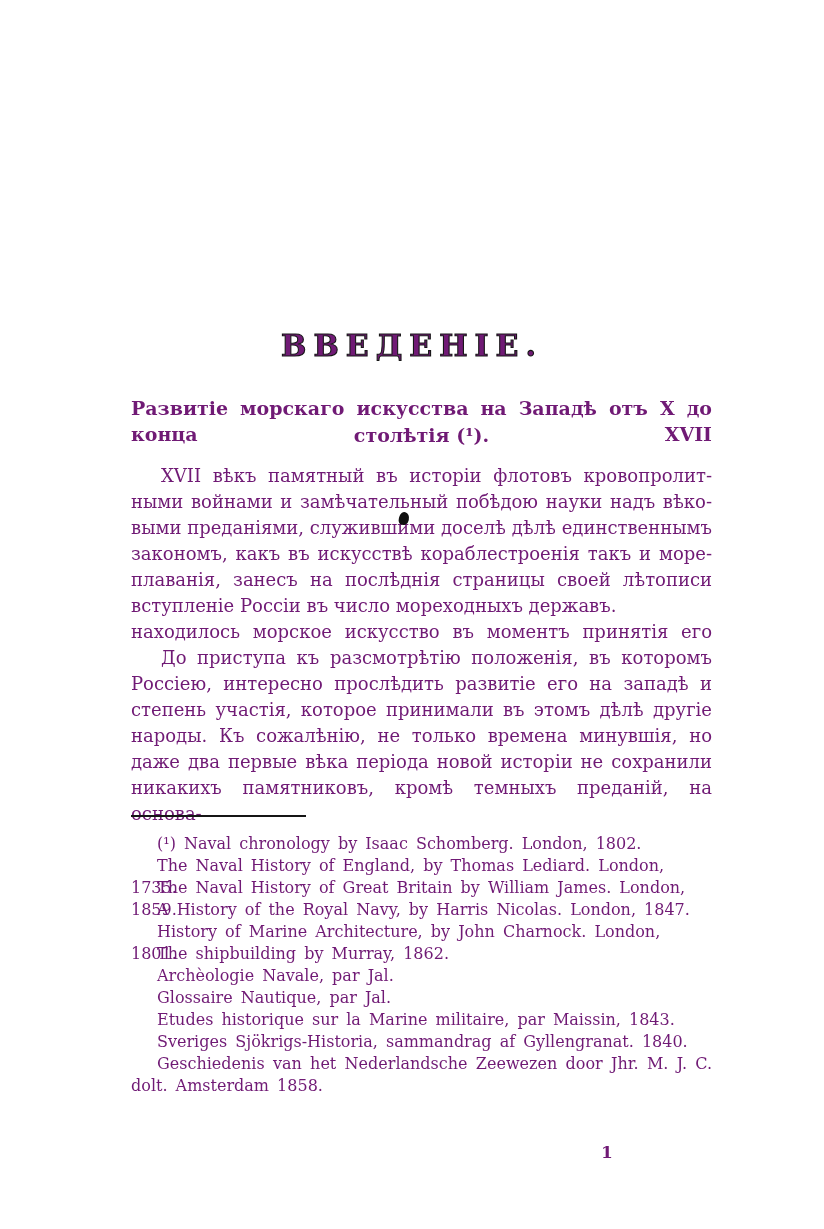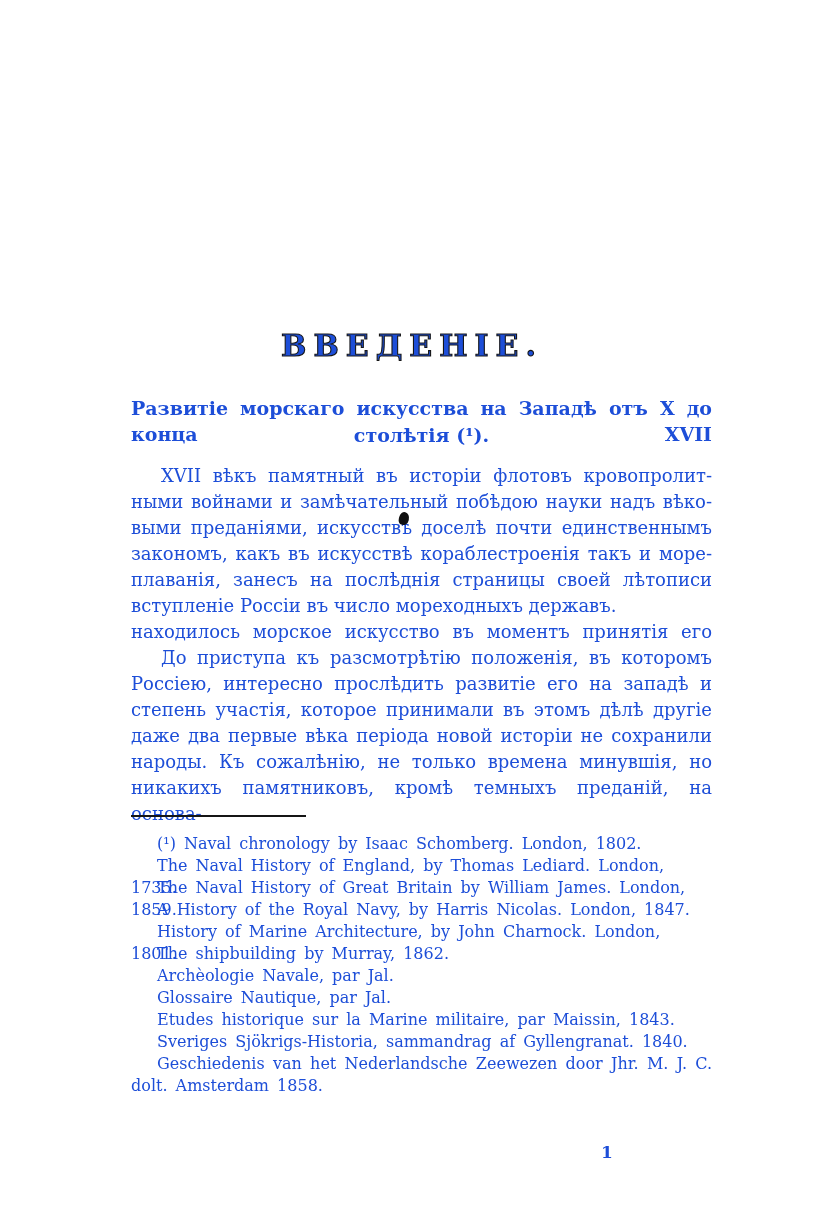--- a/index.html
+++ b/index.html
@@ -1,21 +1,21 @@
 <!DOCTYPE html>
 <html><head>
 <meta charset="utf-8">
 <style>
   html, body { margin: 0; padding: 0; background: #ffffff; }
   .page {
     position: relative;
     width: 824px;
     height: 1229px;
     background: #ffffff;
-    color: #1d4ed8;
+    color: #701a75;
     font-family: "DejaVu Serif", serif;
     overflow: hidden;
   }
   .title {
     position: absolute;
     top: 328px;
     left: 0;
     width: 100%;
     margin: 0;
     text-align: center;
@@ -89,30 +89,30 @@
 <div class="page">
 
   <h1 class="title">ВВЕДЕНІЕ.</h1>
 
   <div class="subtitle sub1">Развитіе морскаго искусства на Западѣ отъ X до конца XVII</div>
   <div class="subtitle sub2">столѣтія (¹).</div>
 
   <div class="body-block">
     <div class="bl ind">XVII вѣкъ памятный въ исторіи флотовъ кровопролит-</div>
     <div class="bl">ными войнами и замѣчательный побѣдою науки надъ вѣко-</div>
-    <div class="bl">выми преданіями, искусствѣ доселѣ почти единственнымъ</div>
+    <div class="bl">выми преданіями, служившими доселѣ дѣлѣ единственнымъ</div>
     <div class="bl">закономъ, какъ въ искусствѣ кораблестроенія такъ и море-</div>
     <div class="bl">плаванія, занесъ на послѣднія страницы своей лѣтописи</div>
     <div class="bl noj">вступленіе Россіи въ число мореходныхъ державъ.</div>
     <div class="bl">находилось морское искусство въ моментъ принятія его</div>
     <div class="bl ind">До приступа къ разсмотрѣтію положенія, въ которомъ</div>
     <div class="bl">Россіею, интересно прослѣдить развитіе его на западѣ и</div>
     <div class="bl">степень участія, которое принимали въ этомъ дѣлѣ другіе</div>
+    <div class="bl">народы. Къ сожалѣнію, не только времена минувшія, но</div>
     <div class="bl">даже два первые вѣка періода новой исторіи не сохранили</div>
-    <div class="bl">народы. Къ сожалѣнію, не только времена минувшія, но</div>
     <div class="bl">никакихъ памятниковъ, кромѣ темныхъ преданій, на основа-</div>
   </div>
 
   <div class="rule"></div>
 
   <div class="footnotes">
     <div class="fl">(¹) Naval chronology by Isaac Schomberg. London, 1802.</div>
     <div class="fl">The Naval History of England, by Thomas Lediard. London, 1735.</div>
     <div class="fl">The Naval History of Great Britain by William James. London, 1859.</div>
     <div class="fl">A History of the Royal Navy, by Harris Nicolas. London, 1847.</div>

